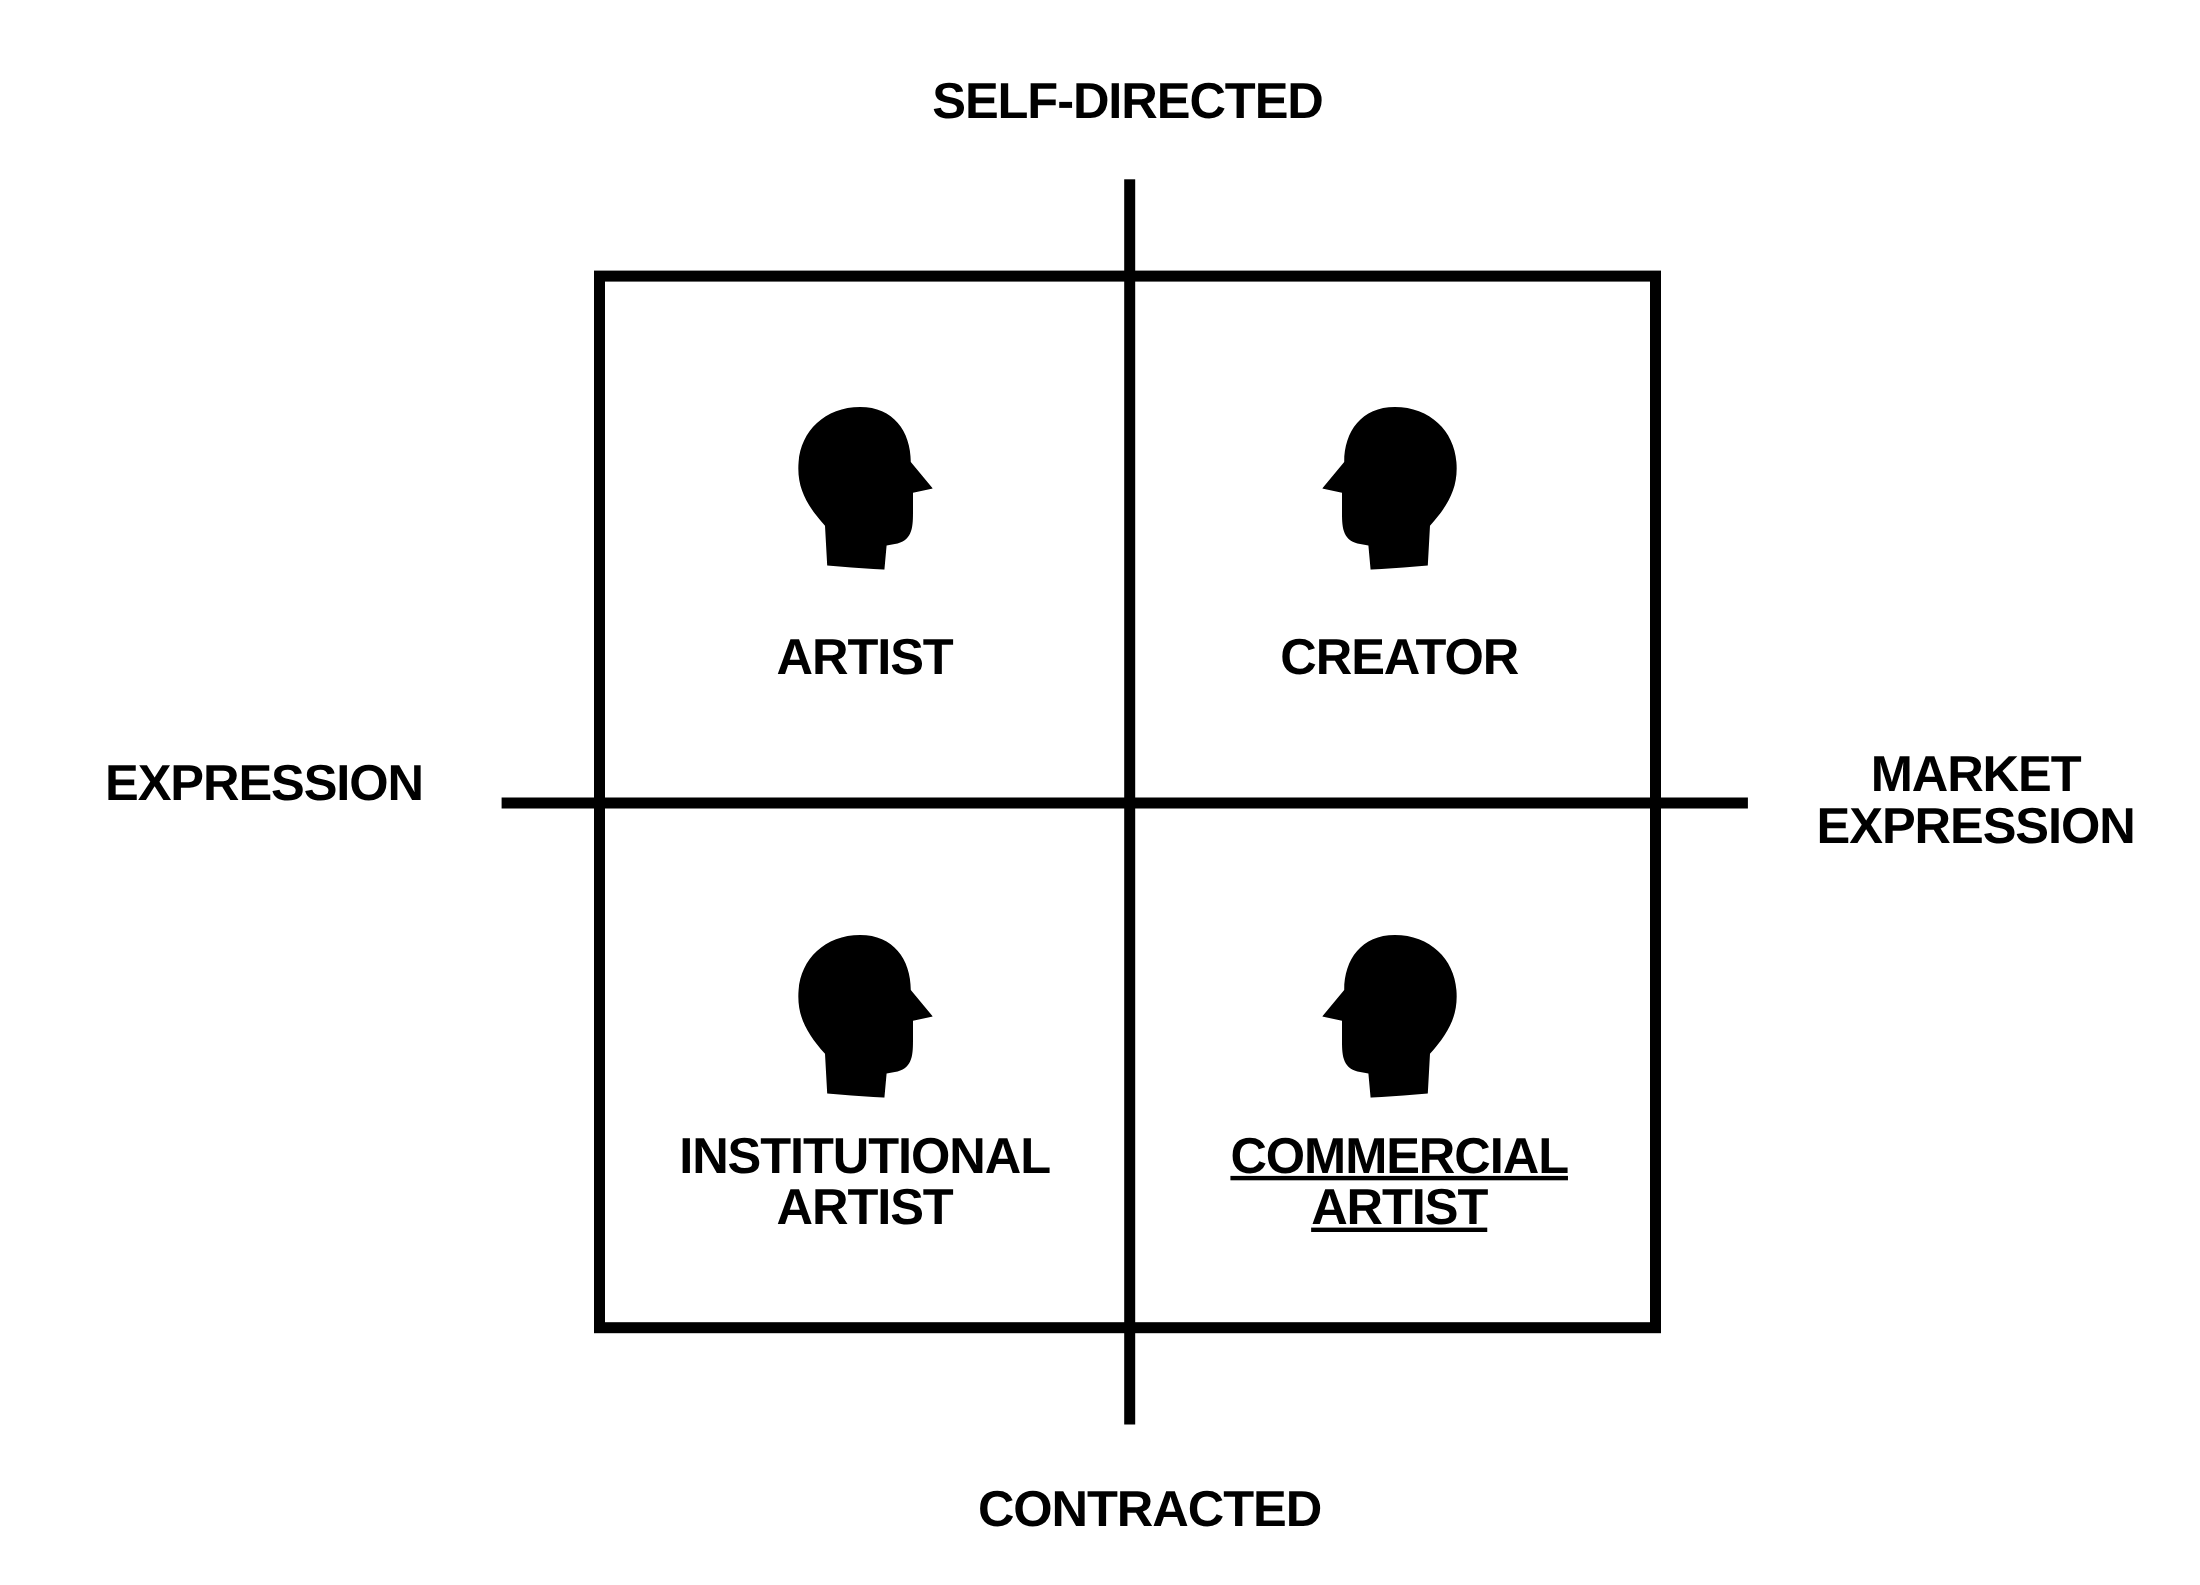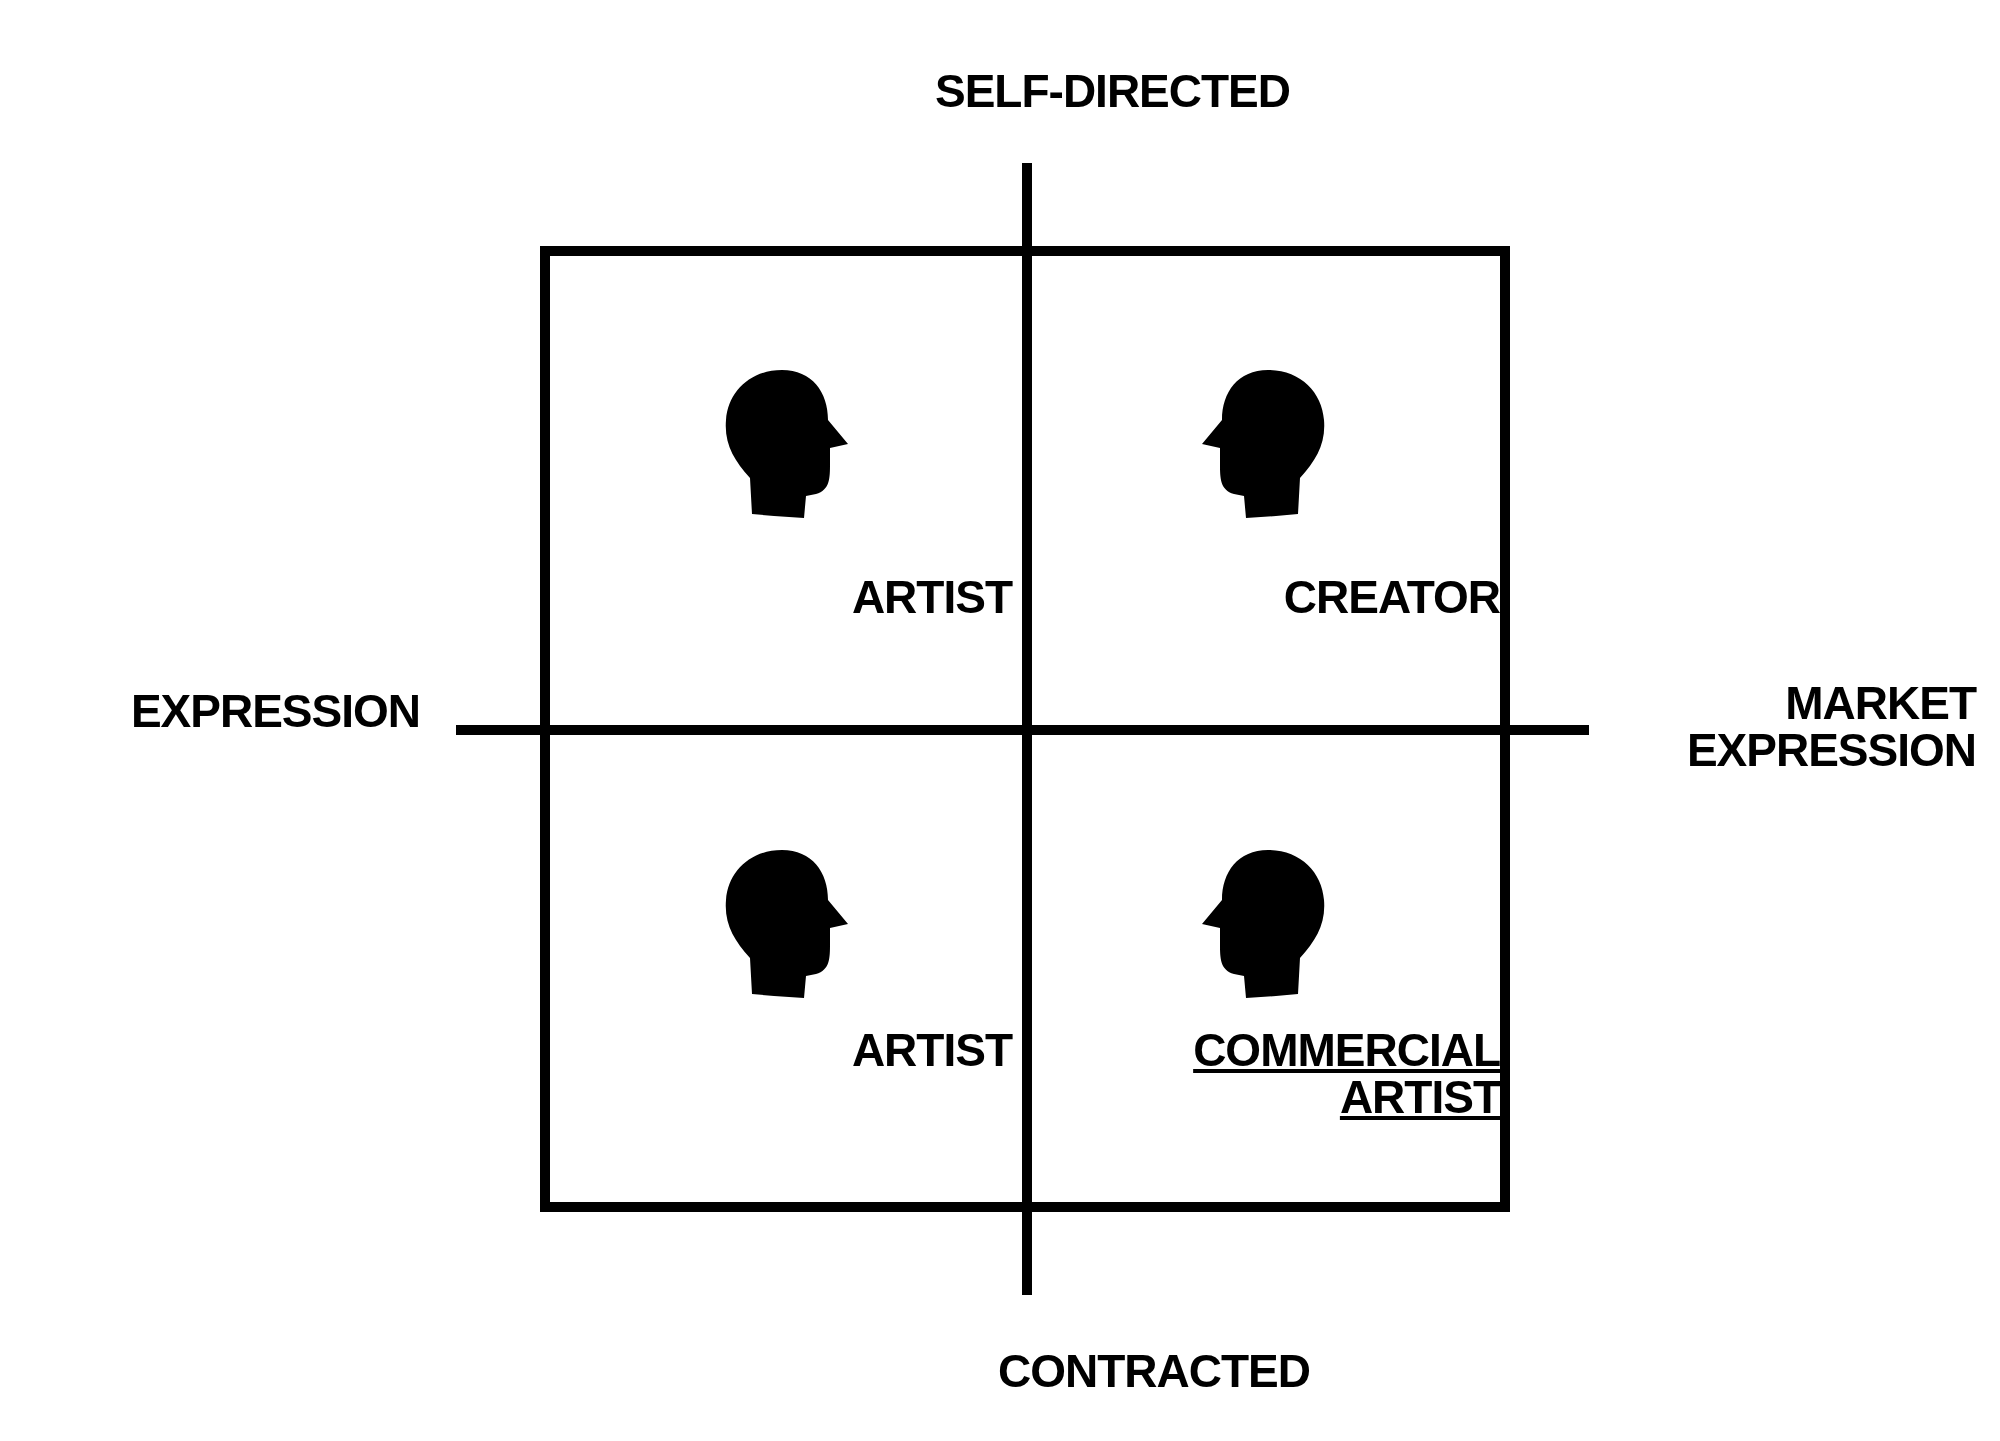--- a/index.html
+++ b/index.html
@@ -2,21 +2,21 @@
 <html><head>
 <meta charset="utf-8">
 <style>
   html, body { margin: 0; padding: 0; background: #ffffff; }
   body { width: 2000px; height: 1441px; position: relative; overflow: hidden;
          font-family: "Liberation Sans", "DejaVu Sans", sans-serif; color: #000; }
   .line { position: absolute; background: #000; }
   .box { position: absolute; border: 10px solid #000; box-sizing: border-box; }
   .label { position: absolute; font-weight: bold; font-size: 46px; line-height: 47px;
            text-align: center; letter-spacing: -1px; white-space: nowrap; color: #000; }
-  .label span { display: block; text-align: right; }
+  .label span { display: block; }
   .head { position: absolute; width: 124px; height: 150px; }
   .head svg { width: 100%; height: 100%; display: block; }
   .flip svg { transform: scaleX(-1); }
 </style>
 </head>
 <body>
 
 <div class="label" style="left:760px; top:68px; width:530px;">
   <span>SELF-DIRECTED</span>
 </div>
@@ -53,20 +53,21 @@
 <div class="label" style="left:1044px; top:574px; width:456px;">
   <span>CREATOR</span>
 </div>
 
 <div class="head" style="left:724px; top:848px;">
   <svg viewBox="0 0 124 150">
     <path d="M58 2 C26 2 4 24 2 52 C0 76 10 92 26 110 L28 146 L50 148 L80 150 L82 128 L92 126 C106 122 106 110 106 96 L106 80 L124 76 L104 52 C104 24 88 2 58 2 Z" fill="#000"></path>
   </svg>
 </div>
 <div class="label" style="left:560px; top:1027px; width:452px;">
+  <span>INSTITUTIONAL</span>
   <span>ARTIST</span>
 </div>
 
 <div class="head flip" style="left:1202px; top:848px;">
   <svg viewBox="0 0 124 150">
     <path d="M58 2 C26 2 4 24 2 52 C0 76 10 92 26 110 L28 146 L50 148 L80 150 L82 128 L92 126 C106 122 106 110 106 96 L106 80 L124 76 L104 52 C104 24 88 2 58 2 Z" fill="#000"></path>
   </svg>
 </div>
 <div class="label" style="left:1044px; top:1027px; width:456px;text-decoration:underline;">
   <span>COMMERCIAL</span>

